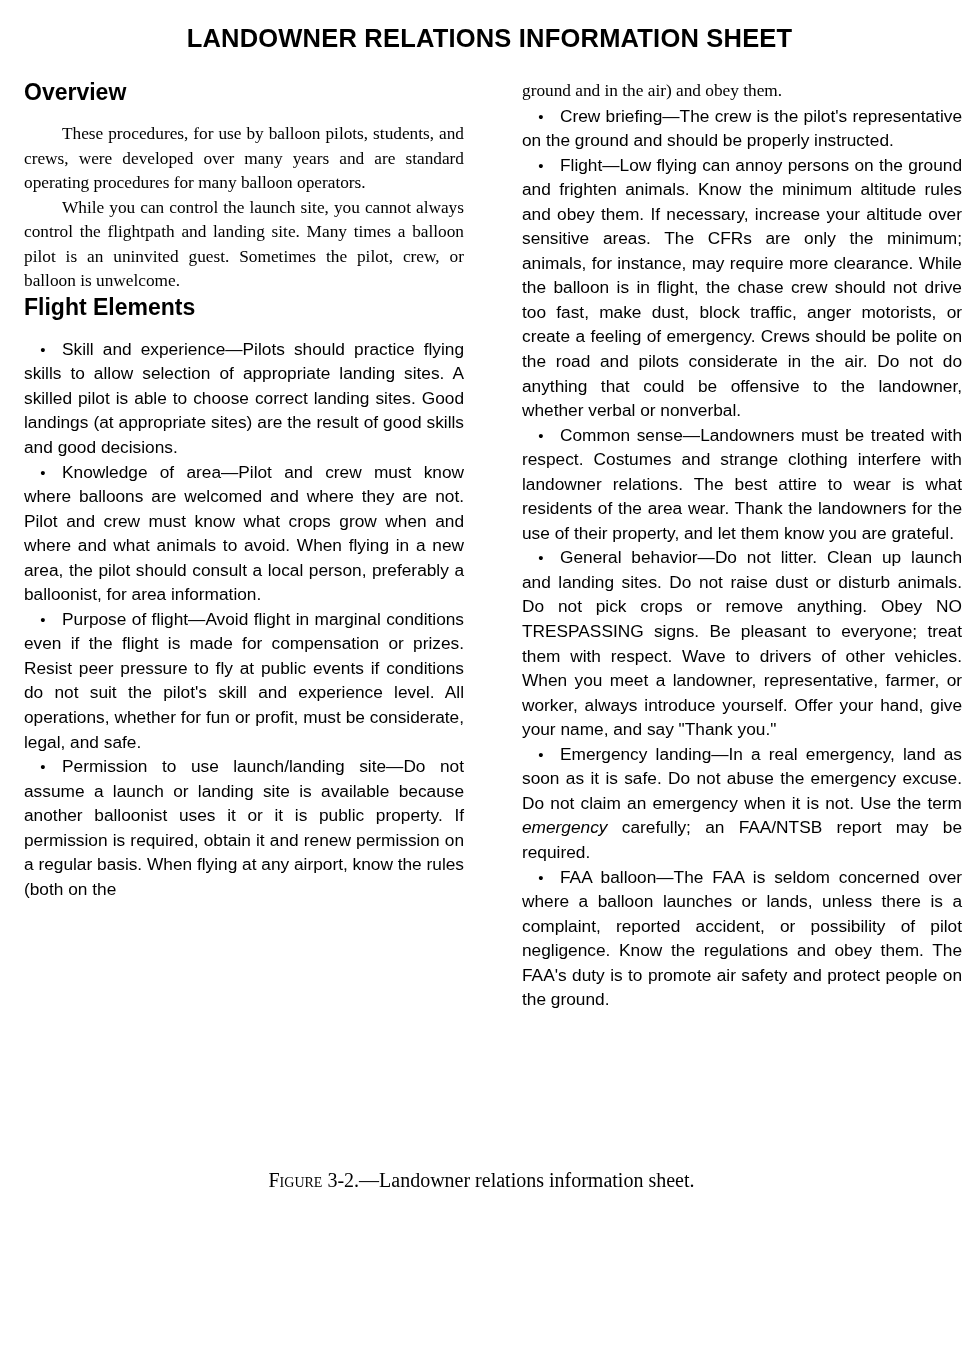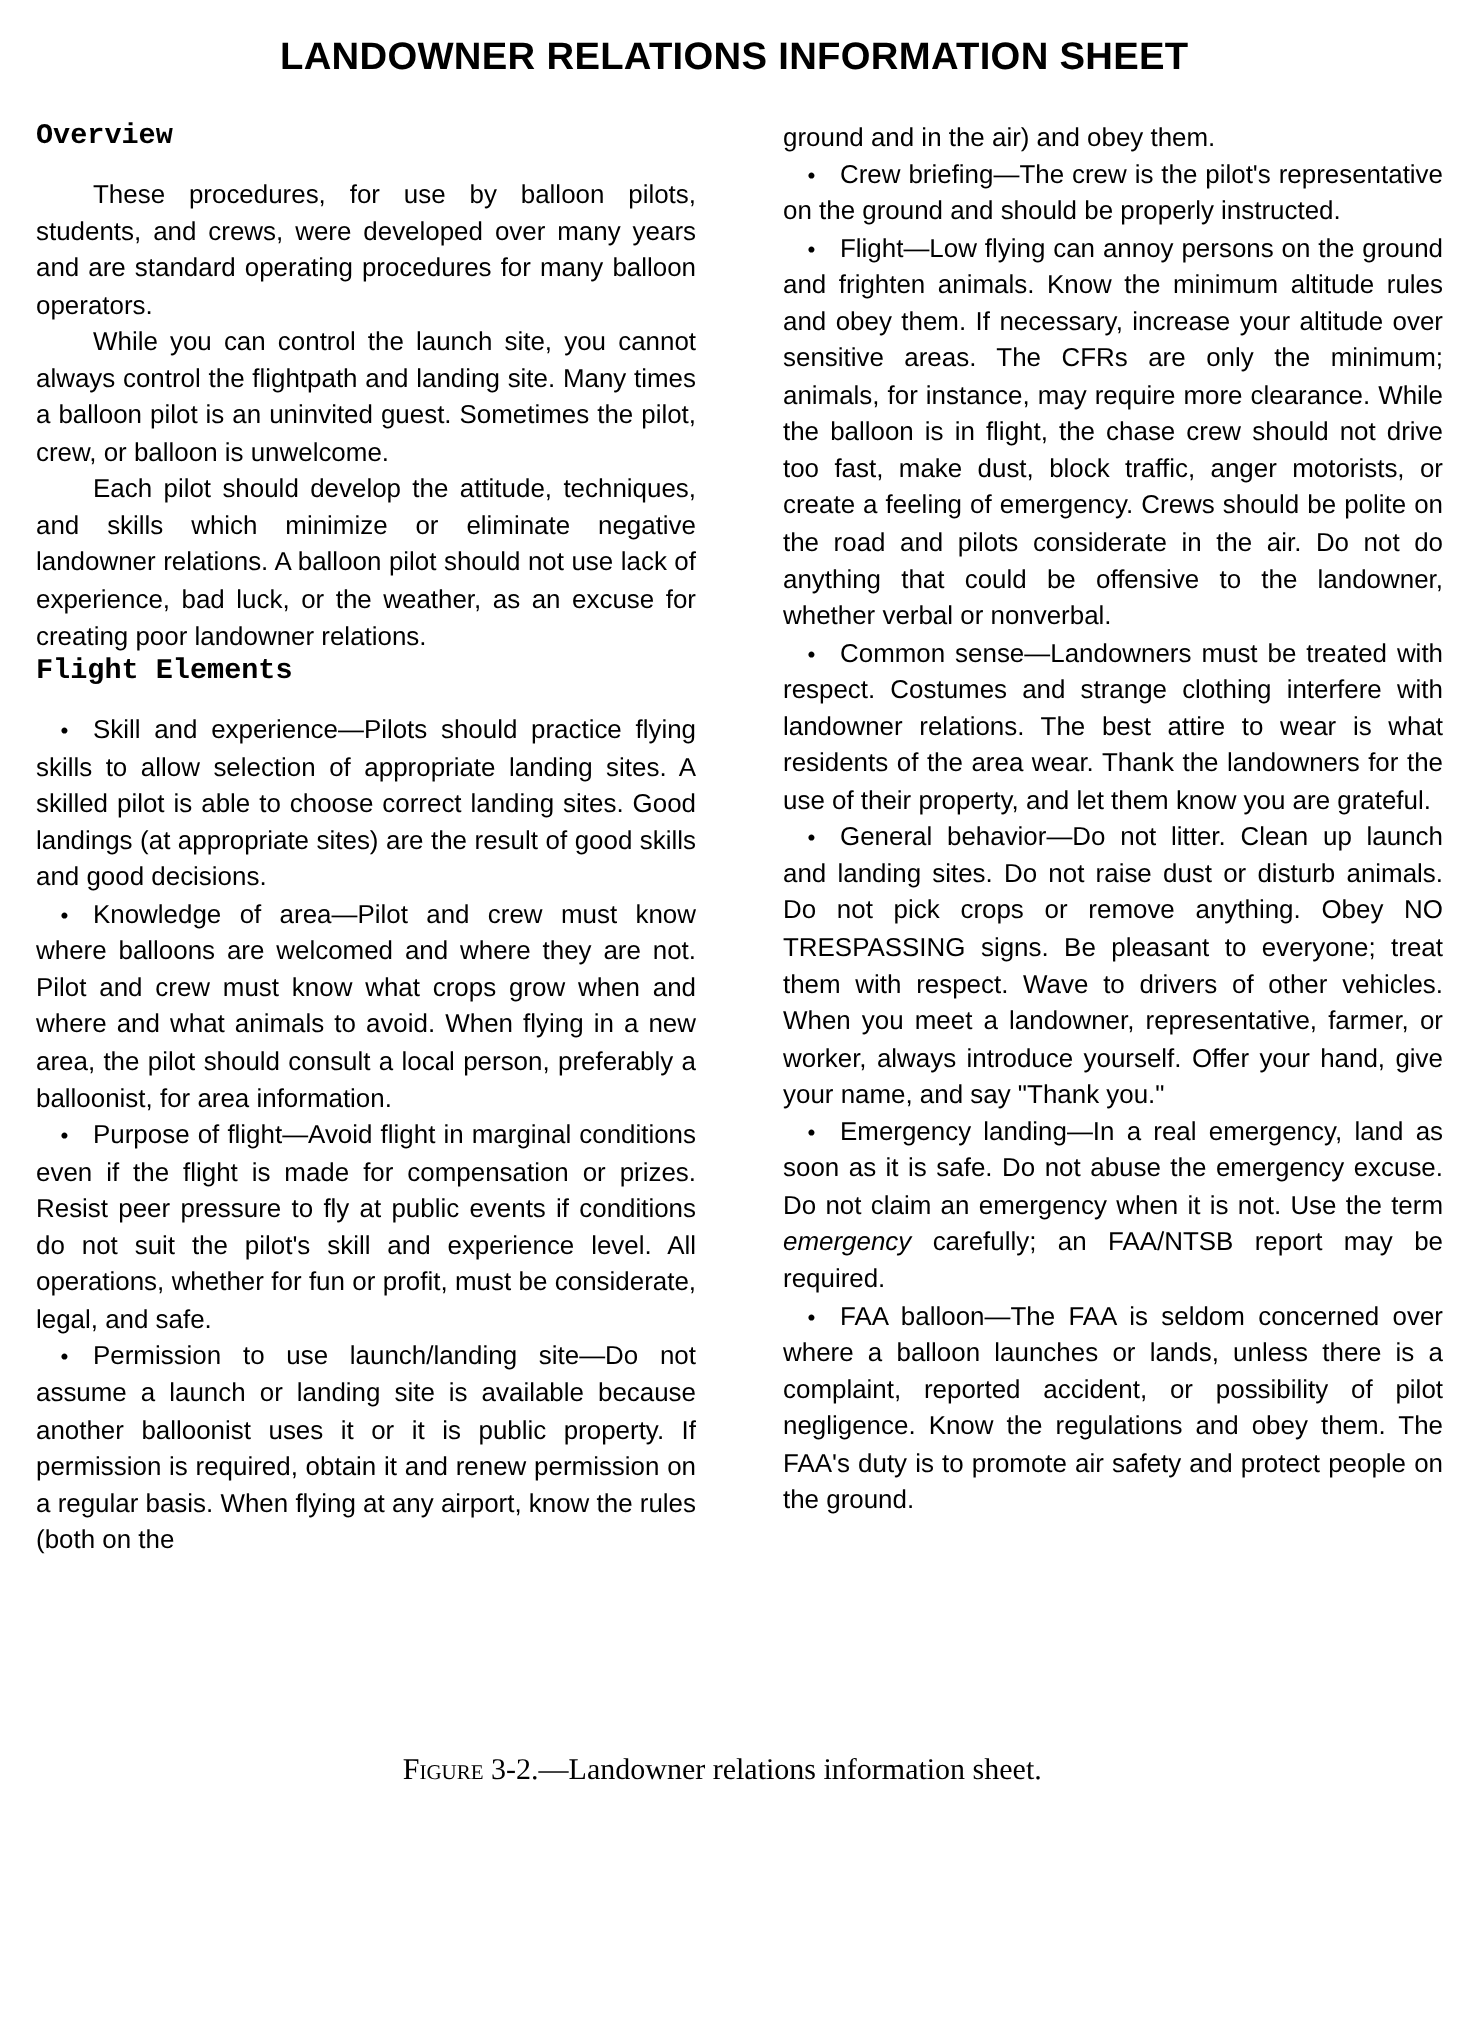--- a/index.html
+++ b/index.html
@@ -34,34 +34,34 @@
     display: flex;
     flex-direction: row;
     gap: 58px;
     align-items: flex-start;
   }
   .col {
     width: 440px;
     flex: 0 0 440px;
   }
   h2.section {
-    font-size: 19px;
+    font-size: 23px;
     font-weight: bold;
     margin: 0 0 16px 0;
-    font-family: Liberation Mono, monospace;
+    font-family: Liberation Sans, sans-serif;
   }
   h2.section.spaced {
   }
   p.body {
     font-size: 17.3px;
     line-height: 1.42;
     margin: 0;
     text-align: justify;
     text-justify: inter-word;
-    font-family: Liberation Sans, sans-serif;
+    font-family: Liberation Serif, serif;
   }
   p.body.indent {
     text-indent: 38px;
   }
   .bullet-item {
     font-size: 17.3px;
     line-height: 1.42;
     margin: 0;
     text-align: justify;
     text-justify: inter-word;
@@ -105,21 +105,20 @@
   <div class="doc-title">LANDOWNER RELATIONS INFORMATION SHEET</div>
 
   <div class="columns">
 
     <div class="col">
 
       <h2 class="section">Overview</h2>
 
       <p class="body indent">These procedures, for use by balloon pilots, students, and crews, were developed over many years and are standard operating procedures for many balloon operators.</p>
       <p class="body indent">While you can control the launch site, you cannot always control the flightpath and landing site. Many times a balloon pilot is an uninvited guest. Sometimes the pilot, crew, or balloon is unwelcome.</p>
-      <p class="body indent">Each pilot should develop the attitude, techniques, and skills which minimize or eliminate negative landowner relations. A balloon pilot should not use lack of experience, bad luck, or the weather, as an excuse for creating poor landowner relations.</p>
 
       <h2 class="section spaced">Flight Elements</h2>
 
       <p class="bullet-item"><span class="bullet-glyph">•</span><span class="bterm">Skill and experience</span><span>—Pilots should practice flying skills to allow selection of appropriate landing sites. A skilled pilot is able to choose correct landing sites. Good landings (at appropriate sites) are the result of good skills and good decisions.</span></p>
 
       <p class="bullet-item"><span class="bullet-glyph">•</span><span class="bterm">Knowledge of area</span><span>—Pilot and crew must know where balloons are welcomed and where they are not. Pilot and crew must know what crops grow when and where and what animals to avoid. When flying in a new area, the pilot should consult a local person, preferably a balloonist, for area information.</span></p>
 
       <p class="bullet-item"><span class="bullet-glyph">•</span><span class="bterm">Purpose of flight</span><span>—Avoid flight in marginal conditions even if the flight is made for compensation or prizes. Resist peer pressure to fly at public events if conditions do not suit the pilot's skill and experience level. All operations, whether for fun or profit, must be considerate, legal, and safe.</span></p>
 
       <p class="bullet-item"><span class="bullet-glyph">•</span><span class="bterm">Permission to use launch/landing site</span><span>—Do not assume a launch or landing site is available because another balloonist uses it or it is public property. If permission is required, obtain it and renew permission on a regular basis. When flying at any airport, know the rules (both on the</span></p>

